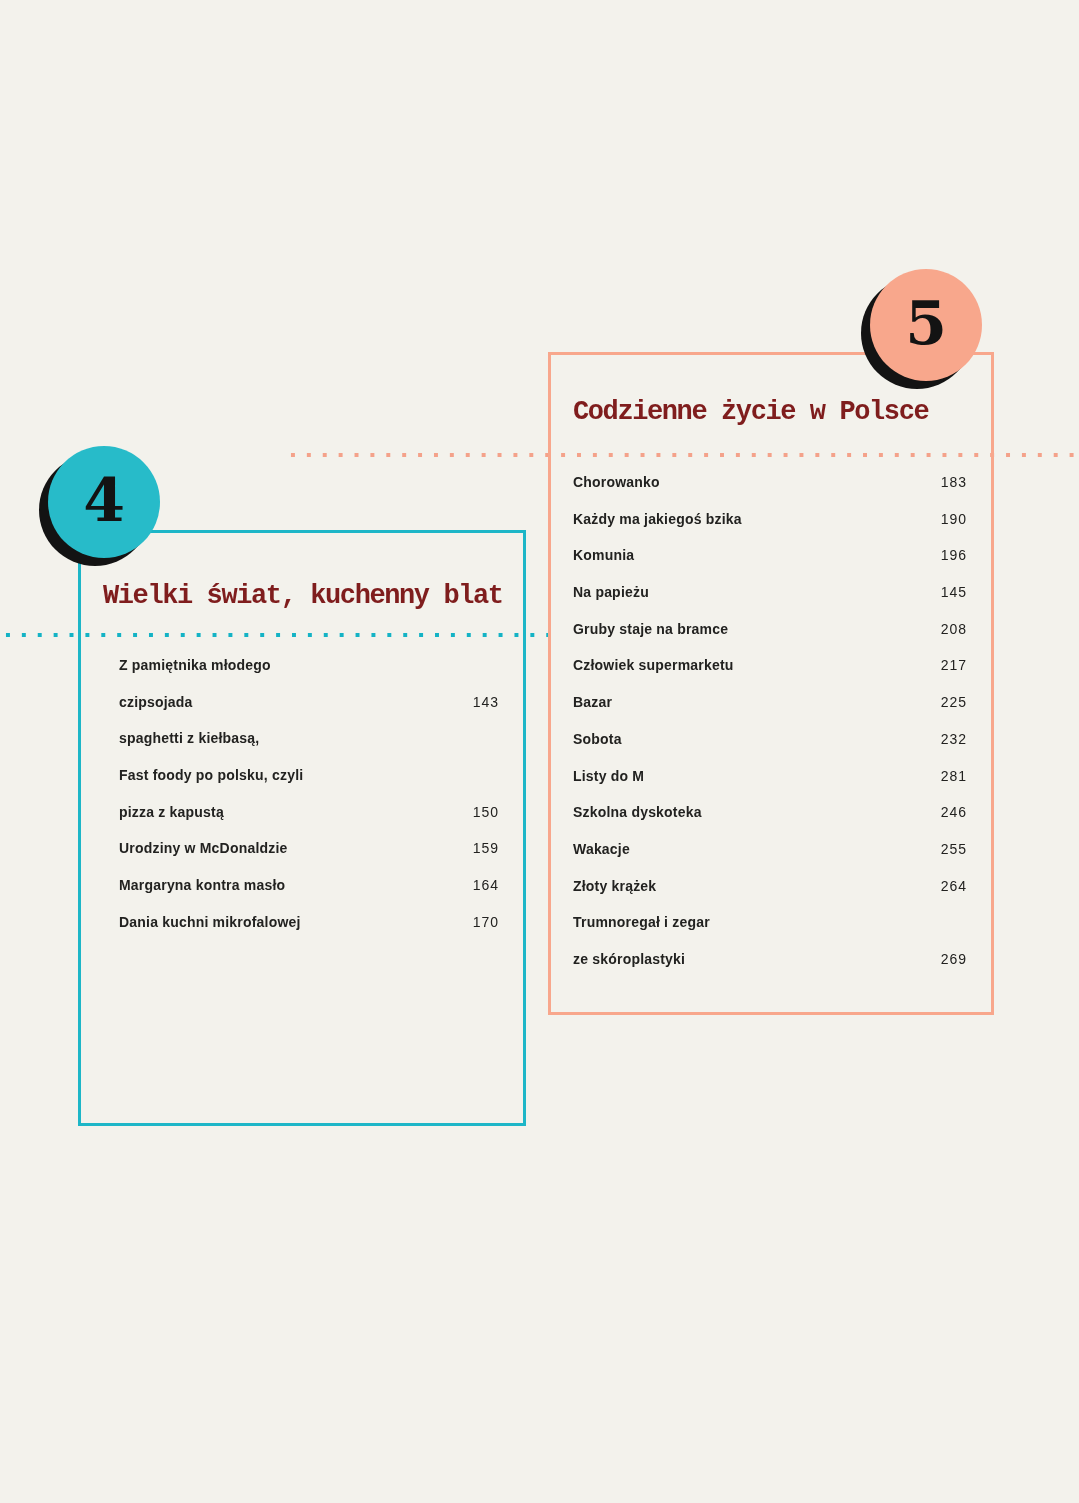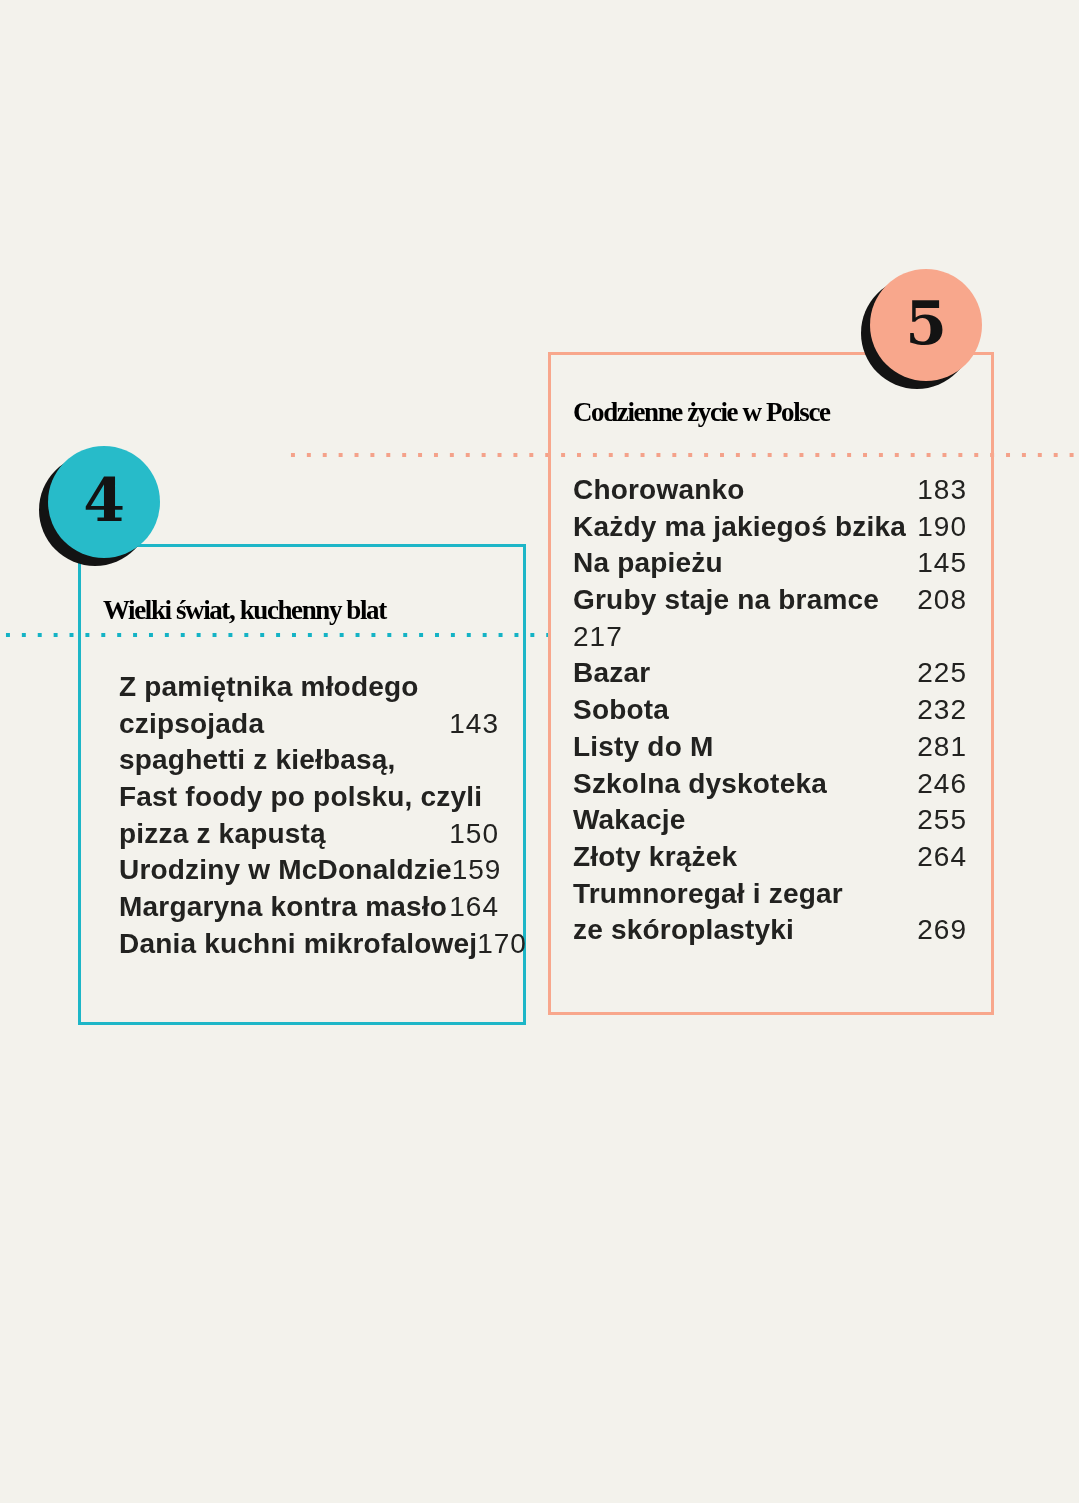--- a/index.html
+++ b/index.html
@@ -5,38 +5,38 @@
   html,body{margin:0;padding:0;}
   .page{
     position:relative;
     width:1079px;height:1503px;
     background:#f3f2ec;
     font-family:"Liberation Sans",sans-serif;
     overflow:hidden;
   }
   
   .box{position:absolute;border:3px solid;box-sizing:border-box;background:transparent;}
-  .teal-box{left:78px;top:544px;width:448px;height:481px;border-color:#1db6c7;text-align:center;}
+  .teal-box{left:78px;top:530px;width:448px;height:596px;border-color:#1db6c7;text-align:center;}
   .salmon-box{left:548px;top:352px;width:446px;height:663px;border-color:#f8a78c;}
   
   .box h2{
     position:absolute;margin:0;
-    font-family:Liberation Serif, serif;font-weight:bold;
-    font-size:27px;letter-spacing:-1.4px;color:#000000;white-space:nowrap;
+    font-family:Liberation Mono, monospace;font-weight:bold;
+    font-size:27px;letter-spacing:-1.4px;color:#7f1d1d;white-space:nowrap;
   }
   .teal-box h2{left:22px;top:48px;}
   .salmon-box h2{left:22px;top:42px;}
   
   .rows{position:absolute;left:22px;right:24px;}
   .teal-box .rows{top:124px;margin-left:16px;}
   .salmon-box .rows{top:119px;}
   .row{
     display:flex;justify-content:space-between;align-items:baseline;
     height:36.7px;
-    font-size:28px;font-weight:bold;color:#222220;letter-spacing:0.2px;
+    font-size:14px;font-weight:bold;color:#222220;letter-spacing:0.2px;
     white-space:nowrap;
   }
   .row .rp{font-weight:normal;letter-spacing:1px;}
   
   .dotline{position:absolute;height:6px;background-repeat:repeat-x;}
   .dot-salmon{
     left:285px;top:452px;width:794px;
     background-image:radial-gradient(circle 2.4px at center,#f4a28a 98%,transparent 100%);
     background-size:15.9px 6px;
   }
@@ -107,28 +107,33 @@
     <div class="rows">
       <div class="row">
           <span class="rt">Chorowanko</span>
           <span class="rp">183</span>
         </div>
       <div class="row">
           <span class="rt">Każdy ma jakiegoś bzika</span>
           <span class="rp">190</span>
         </div>
       <div class="row">
+          <span class="rt">Komunia</span>
+          <span class="rp">196</span>
+        </div>
+      <div class="row">
           <span class="rt">Na papieżu</span>
           <span class="rp">145</span>
         </div>
       <div class="row">
           <span class="rt">Gruby staje na bramce</span>
           <span class="rp">208</span>
         </div>
       <div class="row">
+          <span class="rt">Człowiek supermarketu</span>
           <span class="rp">217</span>
         </div>
       <div class="row">
           <span class="rt">Bazar</span>
           <span class="rp">225</span>
         </div>
       <div class="row">
           <span class="rt">Sobota</span>
           <span class="rp">232</span>
         </div>

